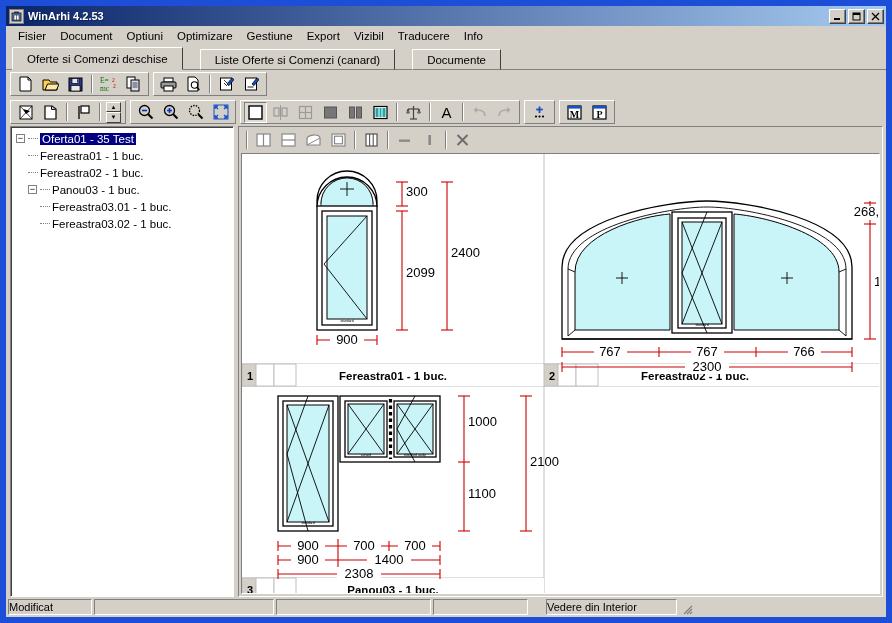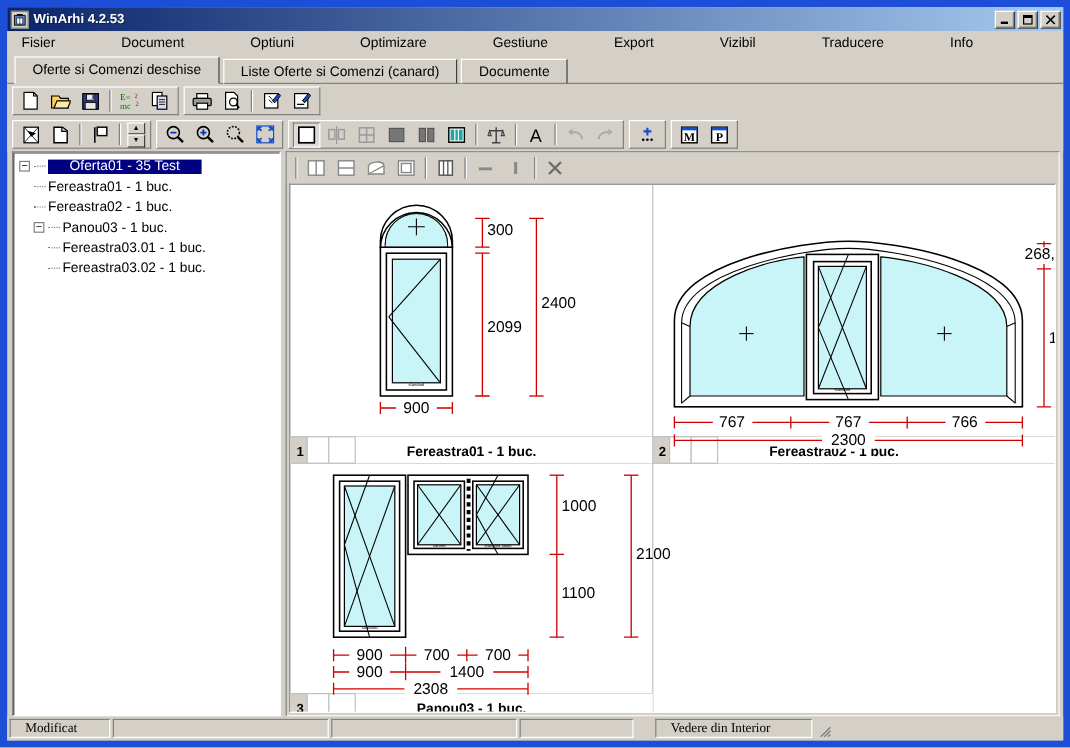--- a/index.html
+++ b/index.html
@@ -54,21 +54,20 @@
     line-height: 1;
   }
   .wbtn svg { display: block; }
 
   
   #menubar {
     height: 20px; min-height: 20px;
     display: flex; align-items: center;
     padding-left: 5px;
     background: #d4d0c8;
-    gap: 41px;
   }
   #menubar .mi {
     padding: 2px 7px;
     font-size: 11.5px; color: #000;
     white-space: nowrap;
   }
 
   
   #tabstrip {
     height: 24px; min-height: 24px;
@@ -84,21 +83,21 @@
   .tab {
     height: 21px;
     padding: 0 14px;
     display: flex; align-items: center;
     font-size: 11.5px; color: #000;
     background: #d4d0c8;
     border-top: 1px solid #ffffff;
     border-left: 1px solid #ffffff;
     border-right: 1px solid #404040;
     border-bottom: 1px solid #808080;
-    margin-right: 3px;
+    margin-right: 17px;
     position: relative; z-index: 1;
     white-space: nowrap;
   }
   .tab.active {
     height: 23px;
     border-bottom: 1px solid #d4d0c8;
     font-weight: normal;
     z-index: 3;
   }
 
@@ -173,21 +172,21 @@
   .tbox {
     width: 9px; height: 9px;
     border: 1px solid #808080; background: #fff;
     display:flex; align-items:center; justify-content:center;
     font-size: 9px; line-height: 7px; color:#000;
     margin-right: 3px; flex: none;
     font-family: "Liberation Sans", sans-serif;
   }
   .tdash { width: 10px; height: 1px; border-top: 1px dotted #808080; margin-right:2px; flex:none;}
   .tlabel { color: #000; }
-  .tlabel.sel { background: #000080; color: #ffffff; padding: 0 18px; }
+  .tlabel.sel { background: #000080; color: #ffffff; padding: 0 2px; }
   .indent1 { padding-left: 12px; }
   .indent2 { padding-left: 24px; }
 
   #vsplit { width: 4px; }
 
   
   #doc-pane {
     flex: 1;
     display: flex; flex-direction: column;
     background: #d4d0c8;
@@ -217,23 +216,23 @@
     height: 20px; min-height:20px;
     display: flex; align-items: stretch;
     background: #d4d0c8;
     padding: 2px 2px 2px 2px;
     gap: 2px;
   }
   .sb {
     border-top: 1px solid #808080; border-left: 1px solid #808080;
     border-right: 1px solid #ffffff; border-bottom: 1px solid #ffffff;
     display:flex; align-items:center;
-    padding: 0 12px;
+    padding: 0 0;
     font-size: 11px; color:#000;
-    white-space: nowrap; overflow:hidden;font-family:Liberation Serif, serif;
+    white-space: nowrap; overflow:hidden;
   }
   #sb0 { width: 84px; }
   #sb1 { width: 180px; }
   #sb2 { width: 155px; }
   #sb3 { width: 95px; }
   #sb4 { width: 131px; margin-left: 16px; }
   #sb5 { flex: 1; }
   #grip { width: 14px; display:flex; align-items:flex-end; justify-content:flex-end;}
 </style>
 </head>

